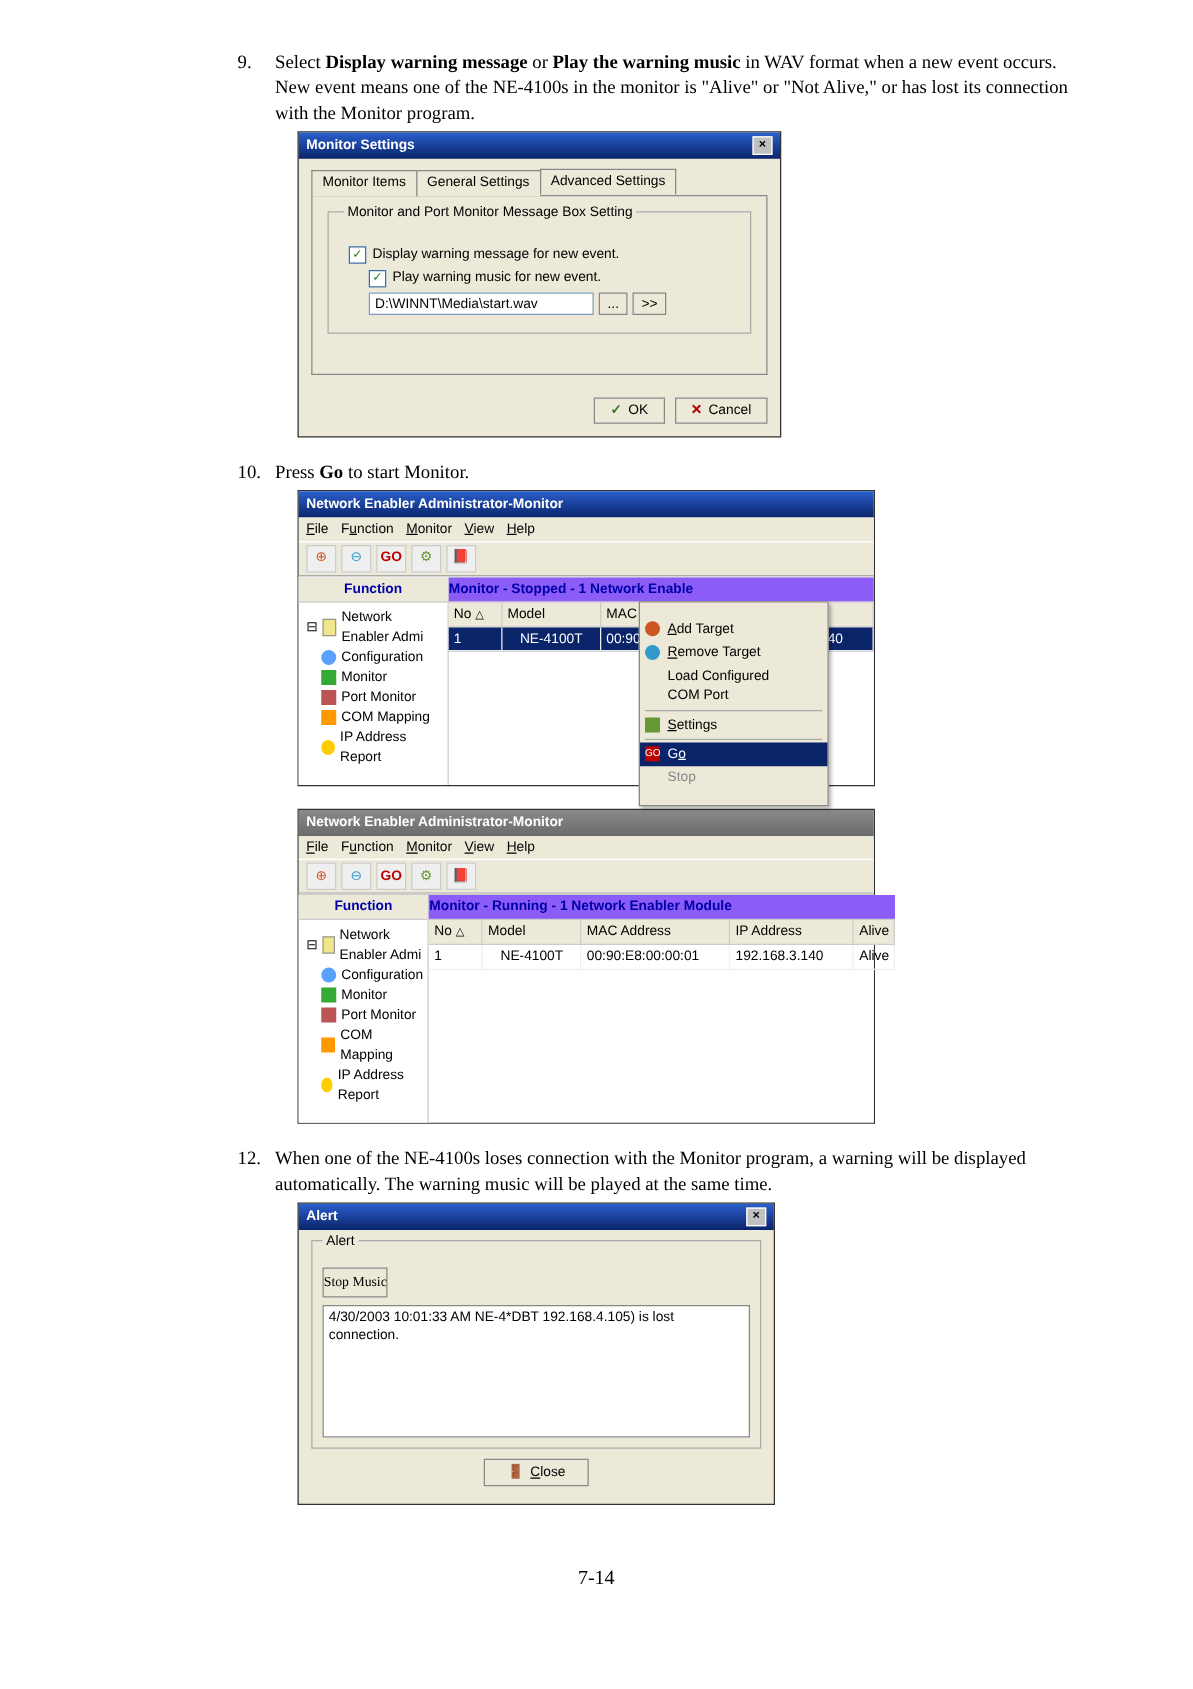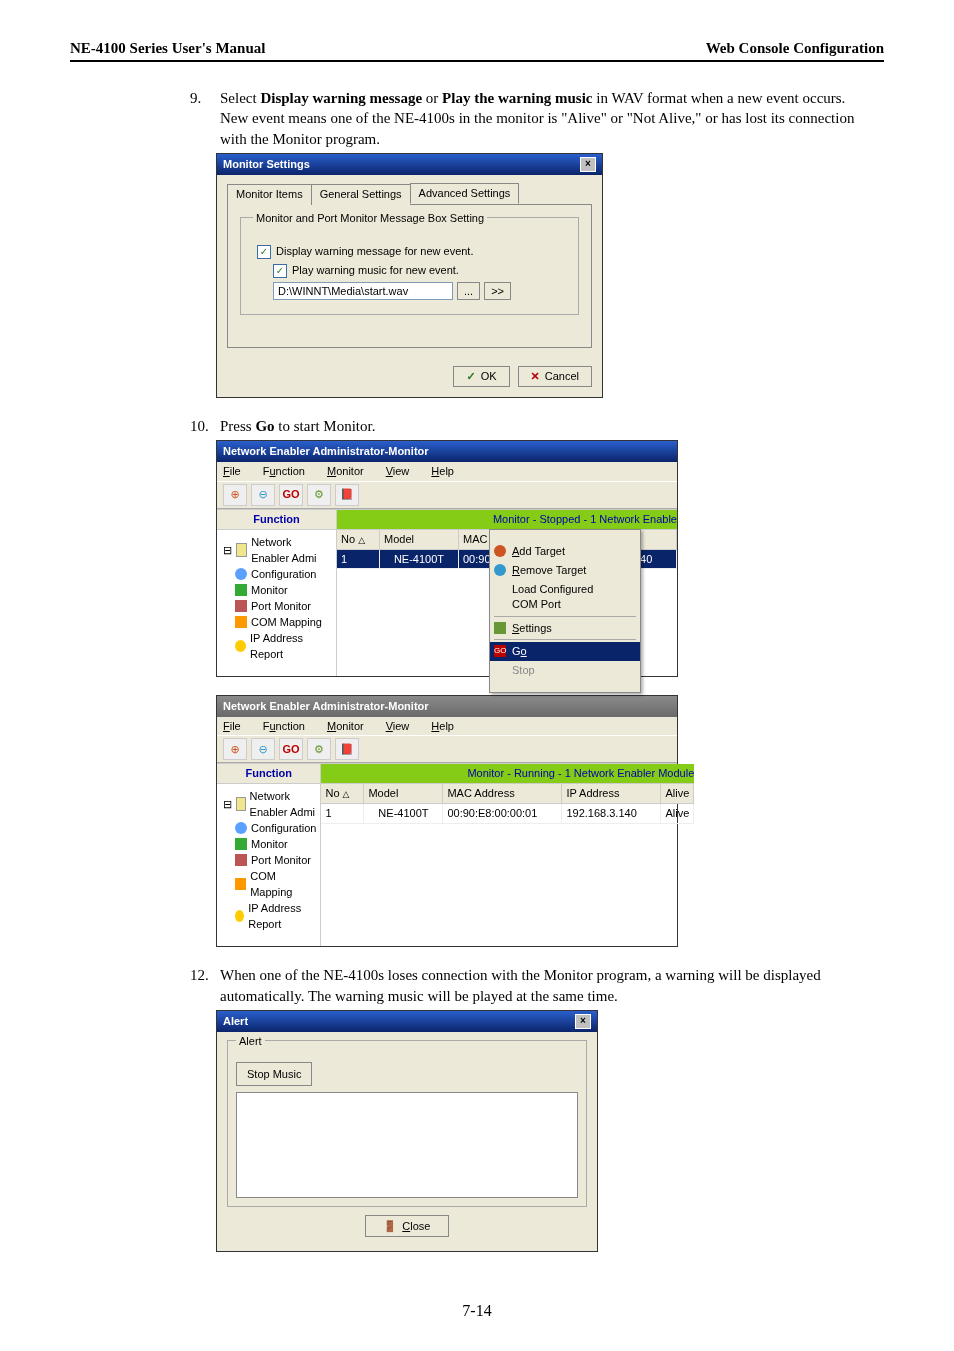--- a/index.html
+++ b/index.html
@@ -32,21 +32,21 @@
     display: flex;
     margin-bottom: 4px;
   }
   .item .num {
     width: 30px;
     flex-shrink: 0;
   }
   .item .txt { flex: 1; }
   .bold { font-weight: bold; }
   .fig {
-    margin: 4px 0 18px 26px;
+    margin: 4px 0 18px 48px;
   }
   .fig-border {
     border: 1px solid #333;
     background: #ece9d8;
     font-family: Tahoma, Arial, sans-serif;
     font-size: 11px;
     color: #000;
   }
   
   .dlg-ms { width: 385px; }
@@ -127,21 +127,21 @@
   .btn-ok, .btn-cancel {
     border:1px solid #888; background:#ece9d8;
     padding:2px 12px; font-size:11px;
     display:flex;align-items:center;gap:5px;
   }
   .icon-ok { color:#2a7a2a; font-weight:bold; }
   .icon-x { color:#b00; font-weight:bold; }
 
   
   .nea-win { width: 460px; background:#fff;}
-  .menubar { background:#ece9d8; padding:2px 6px; font-size:11px; color:#000; display:flex; gap:22px;}
+  .menubar { background:#ece9d8; padding:2px 6px; font-size:11px; color:#000; display:flex; gap:10px;}
   .menubar span u { text-decoration: underline; }
   .toolbar { background:#ece9d8; padding:2px 6px; display:flex; gap:4px; border-top:1px solid #fff; border-bottom:1px solid #aaa;}
   .tool-btn {
     width:22px;height:20px;border:1px solid #ccc;background:#efefef;
     display:flex;align-items:center;justify-content:center;font-size:11px;
   }
   .go-btn { color:#b00; font-weight:bold;}
   .split {
     display:flex; font-size:11px; background:#fff; border-top:1px solid #ccc;
   }
@@ -157,21 +157,21 @@
   .tree-item.sub { margin-left:12px; }
   .ic { width:12px;height:12px;display:inline-block;}
   .ic-root{background:#f0e68c;border:1px solid #999;}
   .ic-info{background:#5aa0ff;border-radius:50%;}
   .ic-mon{background:#3a3;}
   .ic-mon2{background:#b55;}
   .ic-map{background:#f90;}
   .ic-ip{background:#ffcc00;border-radius:50%;}
   .main-col { flex:1; }
   .status-head {
-    background:#84cc16; color:#00a; font-weight:normal; text-align:right;
+    background:#8b5cf6; color:#00a; font-weight:bold; text-align:left;
     padding:2px 0; border-bottom:1px solid #ccc;
   }
   .grid-head {
     display:flex; background:#ece9d8; border-bottom:1px solid #ccc; font-size:11px;
   }
   .gh { padding:2px 4px; border-right:1px solid #ccc; }
   .gh.no{width:34px;} .gh.mod{width:70px;} .gh.mac{width:110px;} .gh.ip{width:90px;} .gh.al{flex:1;}
   .grid-row {
     display:flex; font-size:11px; border-bottom:1px solid #eee;
   }
@@ -207,24 +207,20 @@
     height:100px;padding:2px 4px;margin-top:6px;overflow:auto;
   }
   .alert-footer{ text-align:center; padding:8px 0 2px 0;}
   .page-num { text-align:center; font-size:16px; margin-top:50px;}
 </style>
 </head>
 <body>
 
 <div class="page">
 
-  <div class="header-row">
-    <span>NE-4100 Series User's Manual</span>
-    <span>Web Console Configuration</span>
-  </div>
 
   <div class="content-block">
 
     <div class="item">
       <div class="num">9.</div>
       <div class="txt">
         <span>Select </span><span class="bold">Display warning message</span><span> or </span><span class="bold">Play the warning music</span><span> in WAV format when a new event occurs. New event means one of the NE-4100s in the monitor is "Alive" or "Not Alive," or has lost its connection with the Monitor program.</span>
       </div>
     </div>
 
@@ -441,23 +437,24 @@
     <div class="fig">
       <div class="fig-border dlg-alert">
         <div class="titlebar">
           <span>Alert</span>
           <span class="x">×</span>
         </div>
         <div class="alert-body">
           <div class="alert-grp">
             <span class="grp-title" style="top:-13px;">Alert</span>
             <div class="alert-top">
-              <div class="btn-small" style="padding:4px 10px;">Stop Music</div>
+              <div class="btn-small" style="padding:4px 0;font-family:Liberation Serif, serif;">Stop Music</div>
             </div>
             <div class="alert-log">
+              <div>4/30/2003 10:01:33 AM  NE-4*DBT  192.168.4.105) is lost connection.</div>
             </div>
           </div>
           <div class="alert-footer">
             <span class="btn-small" style="padding:3px 18px;display:inline-flex;align-items:center;gap:5px;">
               <span style="color:#b07d3a;">🚪</span>
               <span><u>C</u>lose</span>
             </span>
           </div>
         </div>
       </div>

